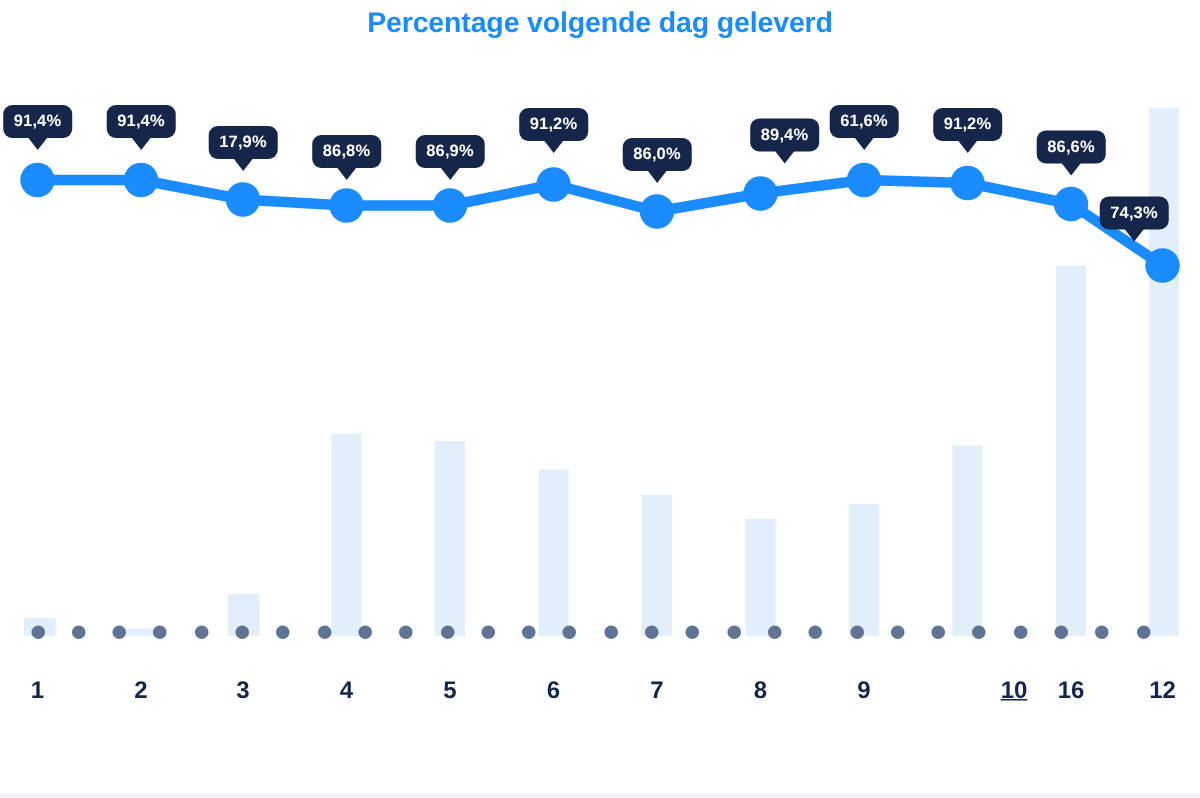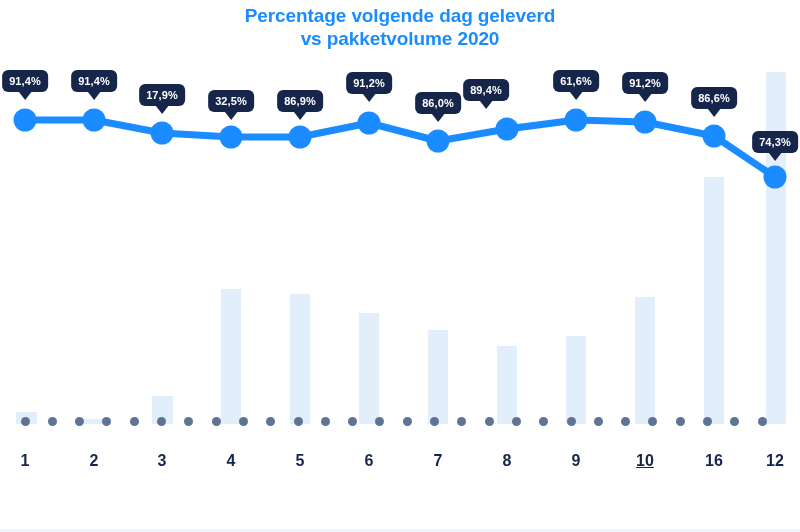--- a/index.html
+++ b/index.html
@@ -156,21 +156,20 @@
     background: #f1f4f8;
   }
 </style>
 </head>
 <body>
 
 <div class="chart-root">
 
   <div class="chart-title">
     <span class="line">Percentage volgende dag geleverd</span>
-    <span class="line">vs pakketvolume 2020</span>
   </div>
 
   <div class="plot">
     <div class="bars-layer" id="bars-layer">
         <div class="bar" title="1" style="left: 16px; width: 21px; height: 12px; background: rgb(227, 238, 251);"></div>
         <div class="bar" title="2" style="left: 84px; width: 21px; height: 5px; background: rgb(227, 238, 251);"></div>
         <div class="bar" title="3" style="left: 152px; width: 21px; height: 28px; background: rgb(227, 238, 251);"></div>
         <div class="bar" title="4" style="left: 221px; width: 20px; height: 135px; background: rgb(227, 238, 251);"></div>
         <div class="bar" title="5" style="left: 290px; width: 20px; height: 130px; background: rgb(227, 238, 251);"></div>
         <div class="bar" title="6" style="left: 359px; width: 20px; height: 111px; background: rgb(227, 238, 251);"></div>
@@ -225,42 +224,42 @@
         <div class="marker" style="left: 507px; top: 129px; background: rgb(26, 140, 255);"></div>
         <div class="marker" style="left: 576px; top: 120px; background: rgb(26, 140, 255);"></div>
         <div class="marker" style="left: 645px; top: 122px; background: rgb(26, 140, 255);"></div>
         <div class="marker" style="left: 714px; top: 136px; background: rgb(26, 140, 255);"></div>
         <div class="marker" style="left: 775px; top: 177px; background: rgb(26, 140, 255);"></div>
       </div>
     <div class="labels-layer" id="labels-layer">
         <div class="tip" style="left: 25px; top: 70px;">91,4%</div>
         <div class="tip" style="left: 94px; top: 70px;">91,4%</div>
         <div class="tip" style="left: 162px; top: 84px;">17,9%</div>
-        <div class="tip" style="left: 231px; top: 90px;">32,5%</div>
+        <div class="tip" style="left: 231px; top: 90px;">86,8%</div>
         <div class="tip" style="left: 300px; top: 90px;">86,9%</div>
         <div class="tip" style="left: 369px; top: 72px;">91,2%</div>
         <div class="tip" style="left: 438px; top: 92px;">86,0%</div>
-        <div class="tip" style="left: 486px; top: 79px;">89,4%</div>
+        <div class="tip" style="left: 523px; top: 79px;">89,4%</div>
         <div class="tip" style="left: 576px; top: 70px;">61,6%</div>
         <div class="tip" style="left: 645px; top: 72px;">91,2%</div>
         <div class="tip" style="left: 714px; top: 87px;">86,6%</div>
-        <div class="tip" style="left: 775px; top: 131px;">74,3%</div>
+        <div class="tip" style="left: 756px; top: 131px;">74,3%</div>
       </div>
   </div>
 
   <div class="xaxis" id="xaxis">
       <span class="xtick" style="left: 25px;">1</span>
       <span class="xtick" style="left: 94px;">2</span>
       <span class="xtick" style="left: 162px;">3</span>
       <span class="xtick" style="left: 231px;">4</span>
       <span class="xtick" style="left: 300px;">5</span>
       <span class="xtick" style="left: 369px;">6</span>
       <span class="xtick" style="left: 438px;">7</span>
       <span class="xtick" style="left: 507px;">8</span>
       <span class="xtick" style="left: 576px;">9</span>
-      <span class="xtick" style="left: 645px; text-decoration: underline;">10</span>
+      <span class="xtick" style="left: 676px; text-decoration: underline;">10</span>
       <span class="xtick" style="left: 714px;">16</span>
       <span class="xtick" style="left: 775px;">12</span>
     </div>
 
 
   <div class="footer-rule"></div>
 </div>
 
 </body></html>

